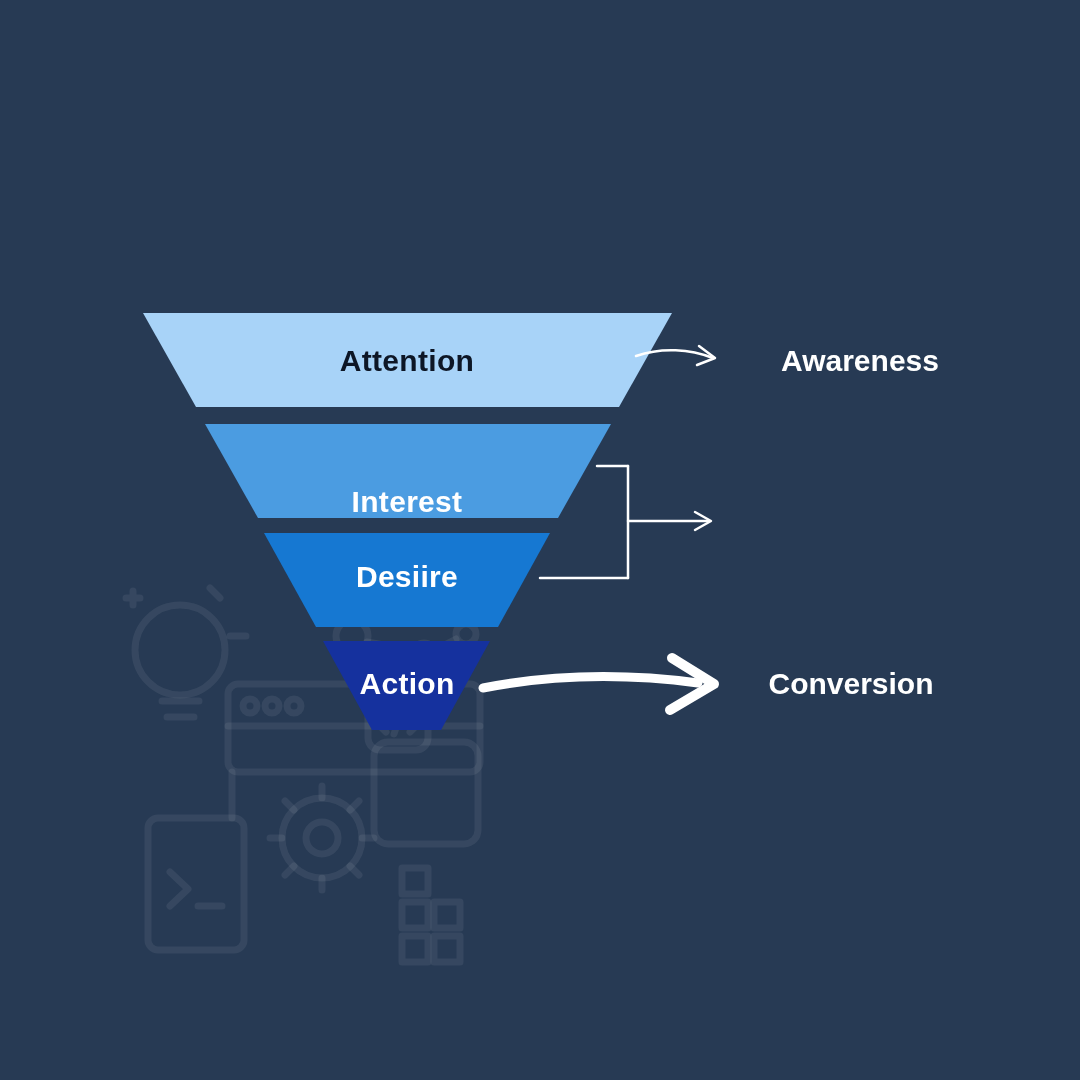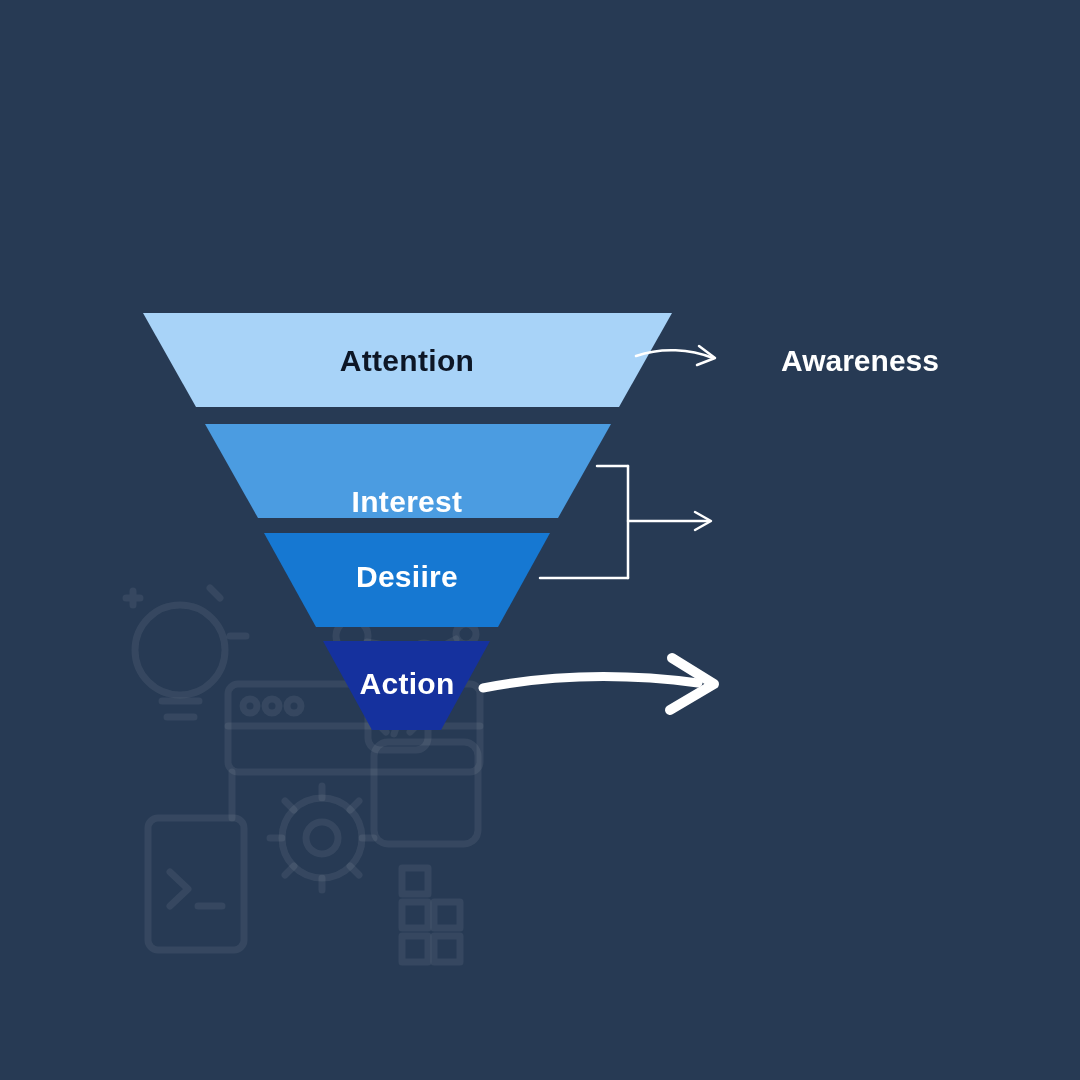--- a/index.html
+++ b/index.html
@@ -108,14 +108,15 @@
       </g>
     </g>
   </svg>
 
   <div class="stage-label s0" style="left:407px; top:361px;">Attention</div>
   <div class="stage-label s1" style="left:407px; top:467px;margin-top:35px;">Interest</div>
   <div class="stage-label s2" style="left:407px; top:577px;">Desiire</div>
   <div class="stage-label s3" style="left:407px; top:684px;text-align:right;">Action</div>
 
   <div class="side-label" style="left:860px; top:361px;">Awareness</div>
+  <div class="side-label" style="left:851px; top:684px;">Conversion</div>
 
 </div>
 
 </body></html>

